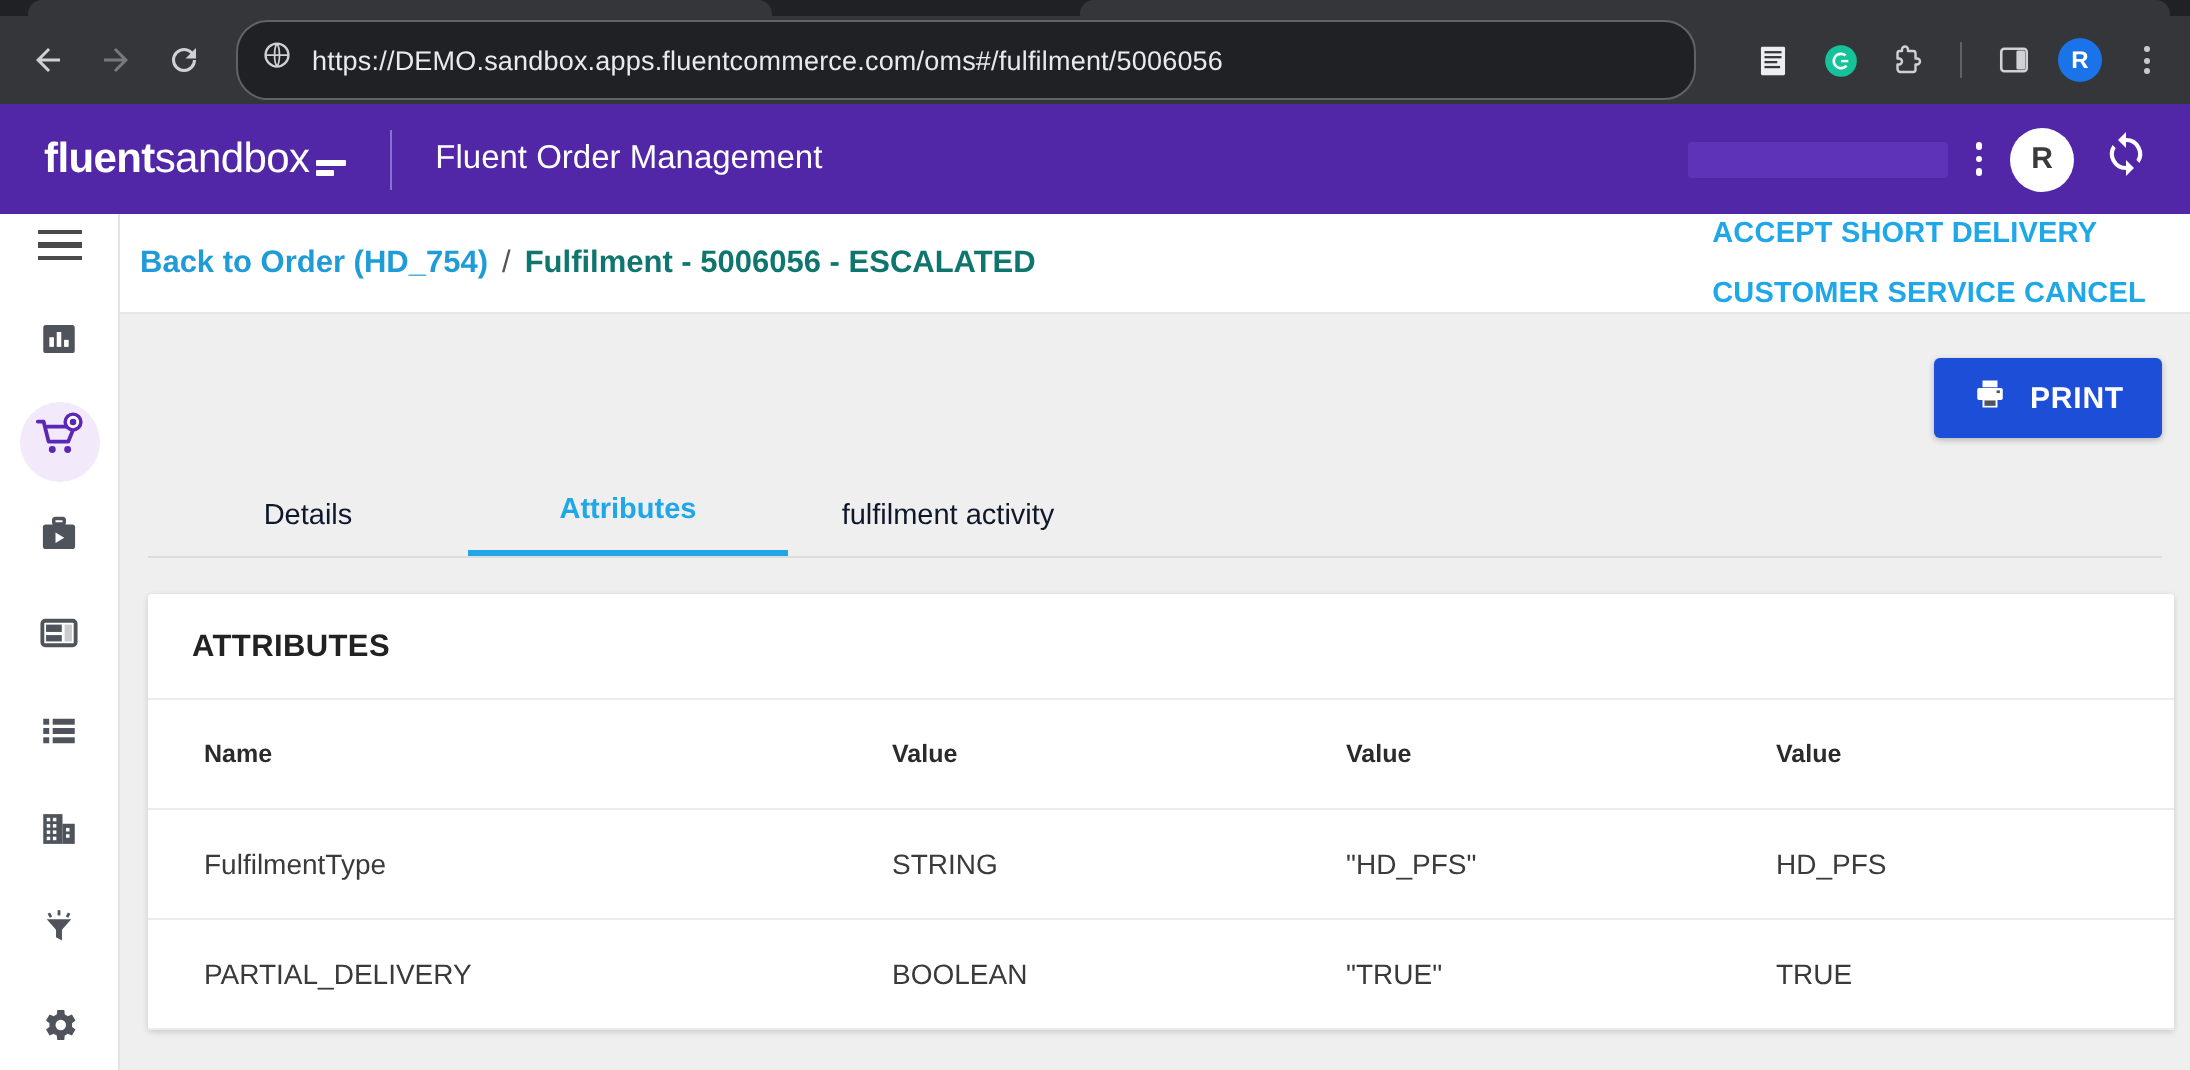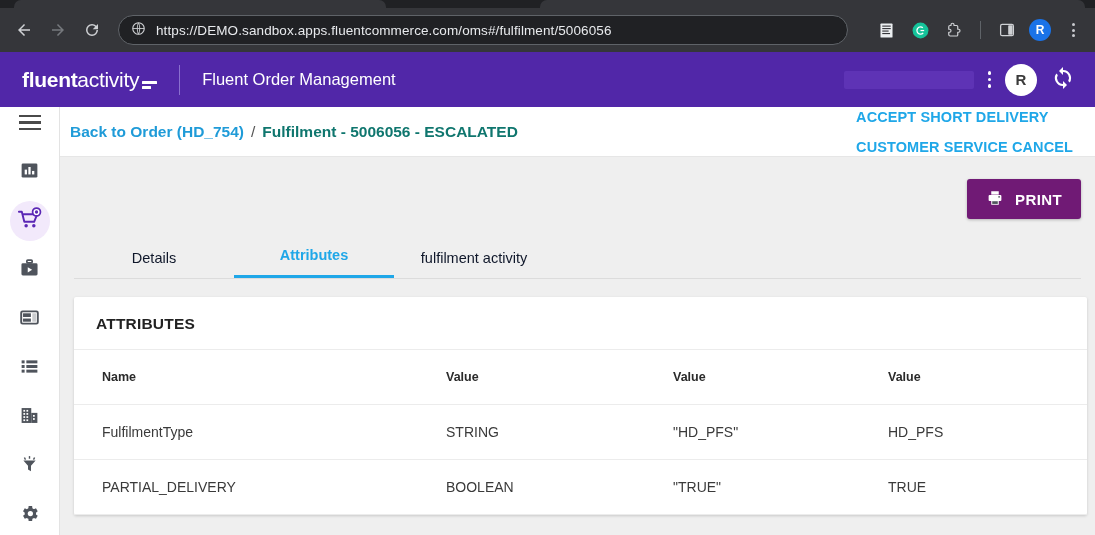--- a/index.html
+++ b/index.html
@@ -26,21 +26,21 @@
     height: 44px; background: #35363a;
     display: flex; align-items: center; padding: 0 8px; gap: 2px;
   }
   .nav-btn {
     width: 32px; height: 32px; border-radius: 50%;
     display: flex; align-items: center; justify-content: center;
     flex: 0 0 auto;
   }
   .nav-btn svg { display: block; }
   .omnibox {
-    flex: 1 1 auto; height: 30px; margin-left: 8px; margin-right: 10px;
+    flex: 1 1 auto; height: 40px; margin-left: 8px; margin-right: 10px;
     background: #202124; border: 1px solid #5f6368; border-radius: 16px;
     display: flex; align-items: center; padding: 0 12px; gap: 10px;
     max-width: 730px;
   }
   .omnibox .url-text {
     color: #e8eaed; font-size: 13.5px; white-space: nowrap; overflow: hidden;
     letter-spacing: 0.1px;
   }
   .tb-icons { display: flex; align-items: center; gap: 10px; margin-left: auto; padding-right: 2px;}
   .tb-icon { width: 24px; height: 24px; display:flex; align-items:center; justify-content:center; }
@@ -114,21 +114,21 @@
   .crumb-action {
     color: #1fa7e8; font-size: 14.5px; font-weight: bold; letter-spacing: 0.1px;
   }
 
   .content {
     flex: 1 1 auto; background: #efefef; padding: 0 14px;
     overflow: hidden; position: relative;
   }
   .print-row { display: flex; justify-content: flex-end; padding-top: 22px; padding-right: 0px;}
   .print-btn {
-    background: #701a75; color: #fff; border-radius: 3px;
+    background: #1d4ed8; color: #fff; border-radius: 3px;
     height: 40px; padding: 0 19px; display: flex; align-items: center; gap: 11px;
     font-size: 15px; font-weight: bold; letter-spacing: 0.4px;
     box-shadow: 0 1px 3px rgba(0,0,0,0.25);
   }
   .tabs {
     display: flex; align-items: flex-end; gap: 0px;
     border-bottom: 1px solid #dcdcdc; margin-top: 14px;
   }
   .tab {
     min-width: 160px; text-align: center; padding: 14px 10px 12px;
@@ -231,21 +231,21 @@
           <i></i>
           <i></i>
         </div>
     </div>
   </div>
 </div>
 
 <div class="app-header">
   <div class="logo-wrap">
     <div class="logo-text">
-      <span class="b">fluent</span><span class="r">activity</span>
+      <span class="b">fluent</span><span class="r">sandbox</span>
     </div>
     <span class="logo-mark">
         <i></i>
         <i></i>
       </span>
   </div>
   <div class="header-div"></div>
   <div class="app-title">Fluent Order Management</div>
 
   <div class="header-right">

